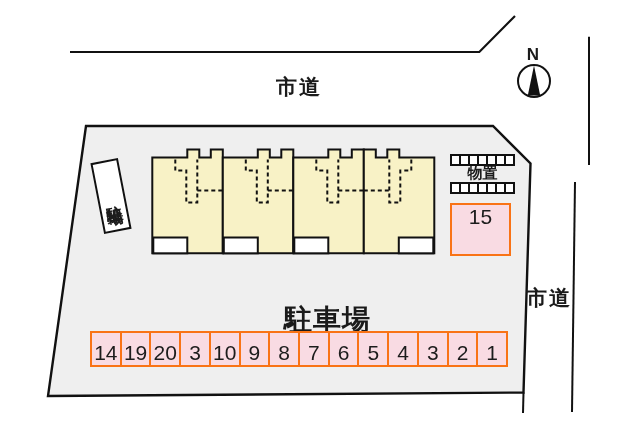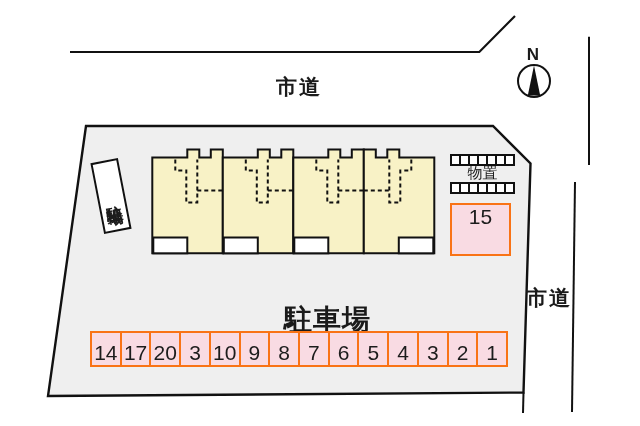--- a/index.html
+++ b/index.html
@@ -19,21 +19,21 @@
   }
   .bike-box span{
     writing-mode:vertical-rl;text-orientation:upright;
     font-size:16px;font-weight:bold;letter-spacing:2px;line-height:1;
   }
   
   .store-row{position:absolute;left:450px;width:65px;height:12px;display:flex;}
   .store-cell{flex:1;background:#fff;border:2px solid #111;margin-left:-2px;}
   .store-cell:first-child{margin-left:0;}
   .store-label{position:absolute;left:450px;top:165px;width:65px;height:16px;
-    text-align:center;font-size:15px;font-weight:normal;line-height:16px;}
+    text-align:center;font-size:15px;font-weight:bold;line-height:16px;}
   
   .stall-row{position:absolute;display:flex;}
   .stall{
     flex:1;background:#f9dbe3;border:2px solid #f97316;margin-left:-2px;
     display:flex;justify-content:center;
   }
   .stall:first-child{margin-left:0;}
   .stall span{font-size:21px;line-height:1;color:#1c1c1c;}
   .row-main{left:90px;top:331px;width:418px;height:36px;}
   .row-main .stall{align-items:flex-end;}
@@ -116,21 +116,21 @@
     </div>
   </div>
 
   <span class="lbl parking-label" style="left:284px;top:306px;">駐車場</span>
 
   <div class="stall-row row-main">
     <div class="stall">
       <span>14</span>
       </div>
     <div class="stall">
-      <span>17</span>
+      <span>19</span>
       </div>
     <div class="stall">
       <span>20</span>
       </div>
     <div class="stall">
       <span>3</span>
       </div>
     <div class="stall">
       <span>10</span>
       </div>

